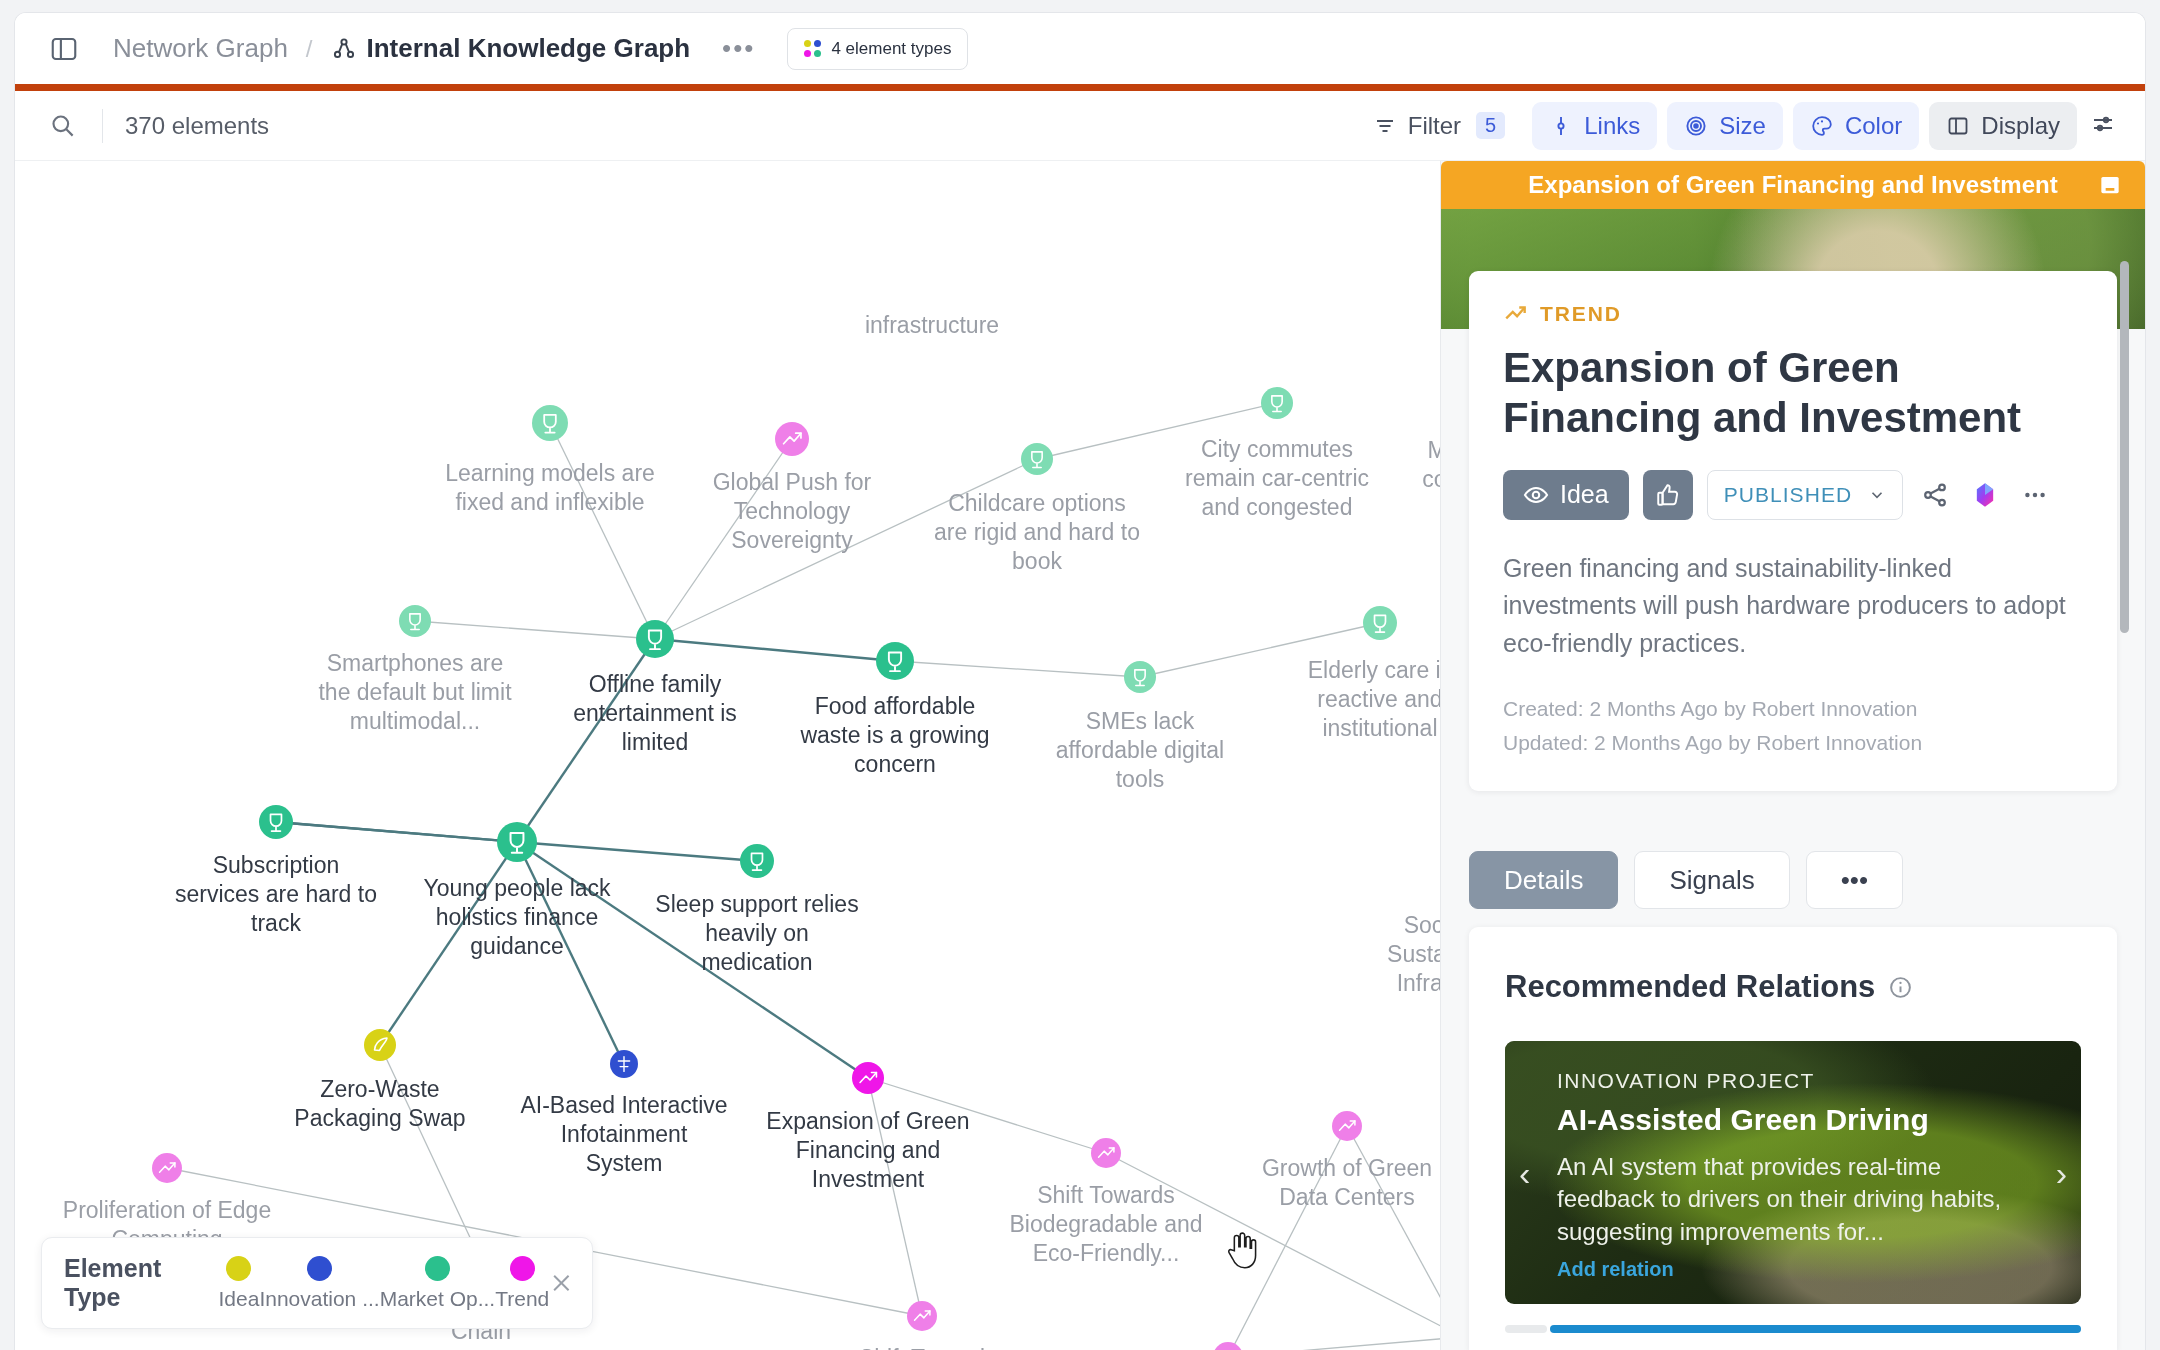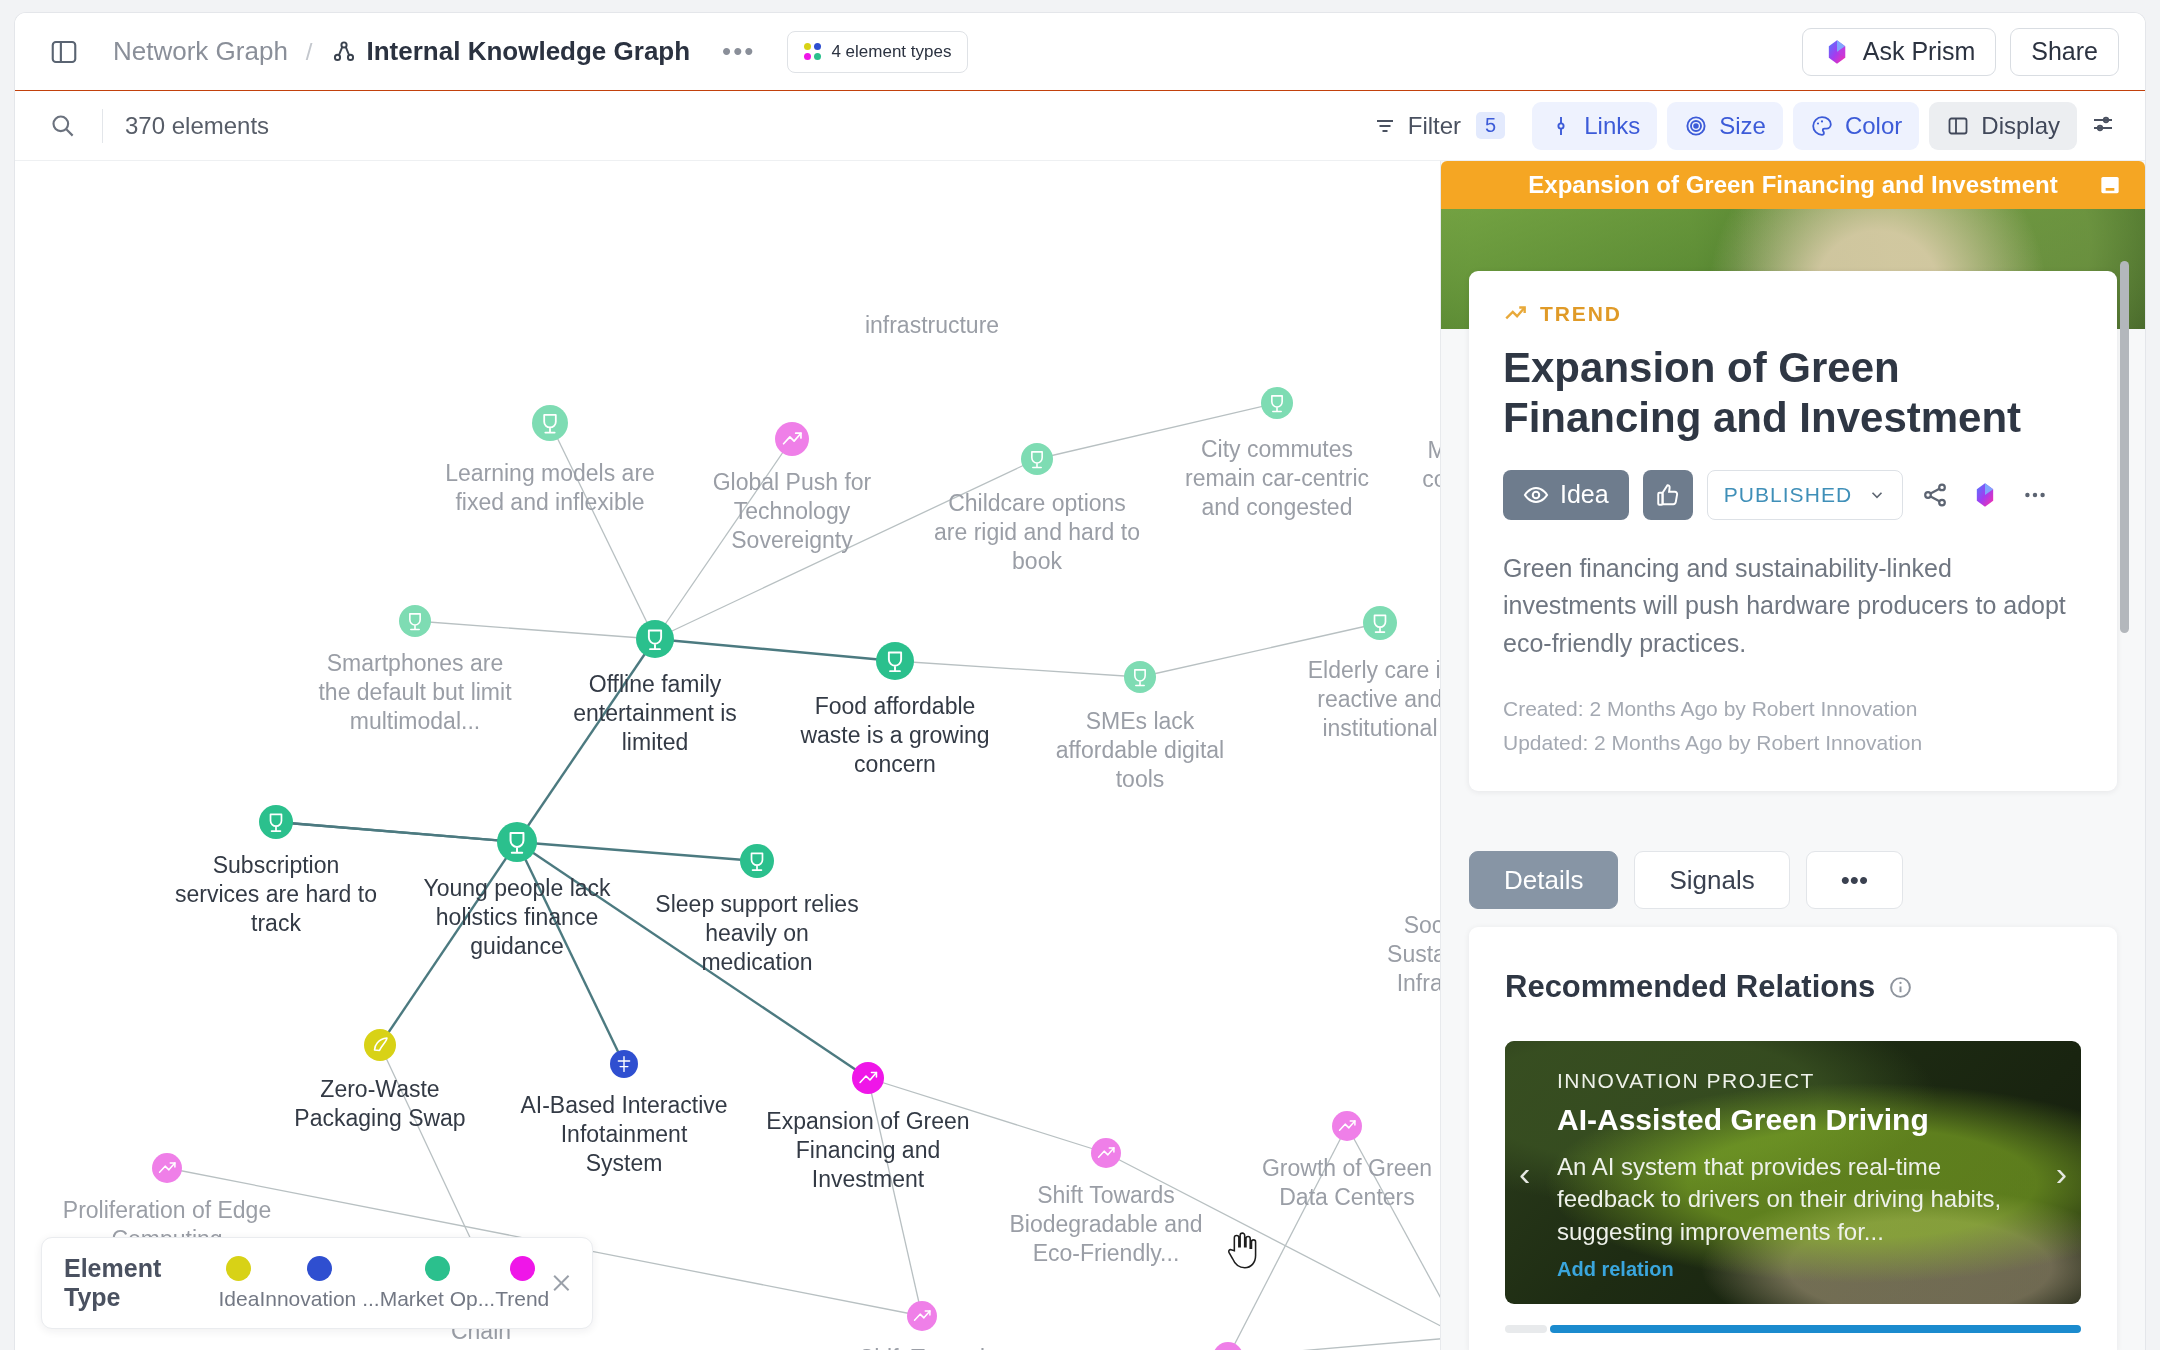--- a/index.html
+++ b/index.html
@@ -24,21 +24,21 @@
     border: 1px solid #e4e6ea;
     border-bottom: none;
     overflow: hidden;
   }
 
   
   .topbar {
     height: 78px;
     display: flex; align-items: center;
     padding: 0 26px 0 34px;
-    border-bottom: 1px solid #c2410c;
+    border-bottom: 7px solid #c2410c;
     background: #fff;
   }
   .panel-toggle-icon { width: 30px; height: 30px; color: #5a6472; flex: 0 0 auto; cursor: pointer; }
   .breadcrumb { display: flex; align-items: center; margin-left: 34px; gap: 0; }
   .bc-root { font-size: 26px; color: #8a8f99; cursor: pointer; }
   .bc-sep { font-size: 24px; color: #c3c7cd; margin: 0 18px; }
   .bc-graph-icon { width: 26px; height: 26px; color: #3a424e; margin-right: 10px; }
   .bc-current { font-size: 26px; color: #2b3240; font-weight: bold; cursor: pointer; }
   .bc-dots { font-size: 26px; color: #8a8f99; letter-spacing: 2px; margin-left: 26px; cursor: pointer; padding: 0 6px; }
   .chip-eltypes {
@@ -246,40 +246,20 @@
         <span class="dotgrid">
           <i style="background:#d8d216"></i>
               <i style="background:#2f4fd0"></i>
           <i style="background:#ef16e8"></i>
               <i style="background:#2bc08d"></i>
         </span>
         <span>4 element types</span>
       </span>
     </div>
 
-    <div class="topbar-right">
-      <button class="btn-outline">
-        <svg class="prism-gem" viewBox="0 0 24 24">
-          <defs>
-                <linearGradient id="gemg1" x1="0" y1="0" x2="1" y2="1">
-            <stop offset="0%" stop-color="#4f7bff"></stop>
-                  <stop offset="50%" stop-color="#a33cf0"></stop>
-                  <stop offset="100%" stop-color="#ff2ea6"></stop>
-          </linearGradient>
-              </defs>
-          <path d="M12 2 L19 7 L19 17 L12 22 L5 17 L5 7 Z" fill="url(#gemg1)"></path>
-          <path d="M12 2 L19 7 L12 12 Z" fill="#7bb7ff" opacity=".85"></path>
-          <path d="M12 12 L19 7 L19 17 Z" fill="#c23ce0" opacity=".7"></path>
-        </svg>
-        <span>Ask Prism</span>
-      </button>
-      <button class="btn-outline">
-        <span>Share</span>
-      </button>
-    </div>
   </div>
 
   <div class="toolbar">
     <svg class="search-icon" viewBox="0 0 24 24" fill="none" stroke="currentColor" stroke-width="1.9">
       <circle cx="10.5" cy="10.5" r="6.5"></circle>
           <line x1="15.4" y1="15.4" x2="21" y2="21"></line>
     </svg>
     <span class="search-divider"></span>
     <input class="search-input" value="370 elements" style="">
 

